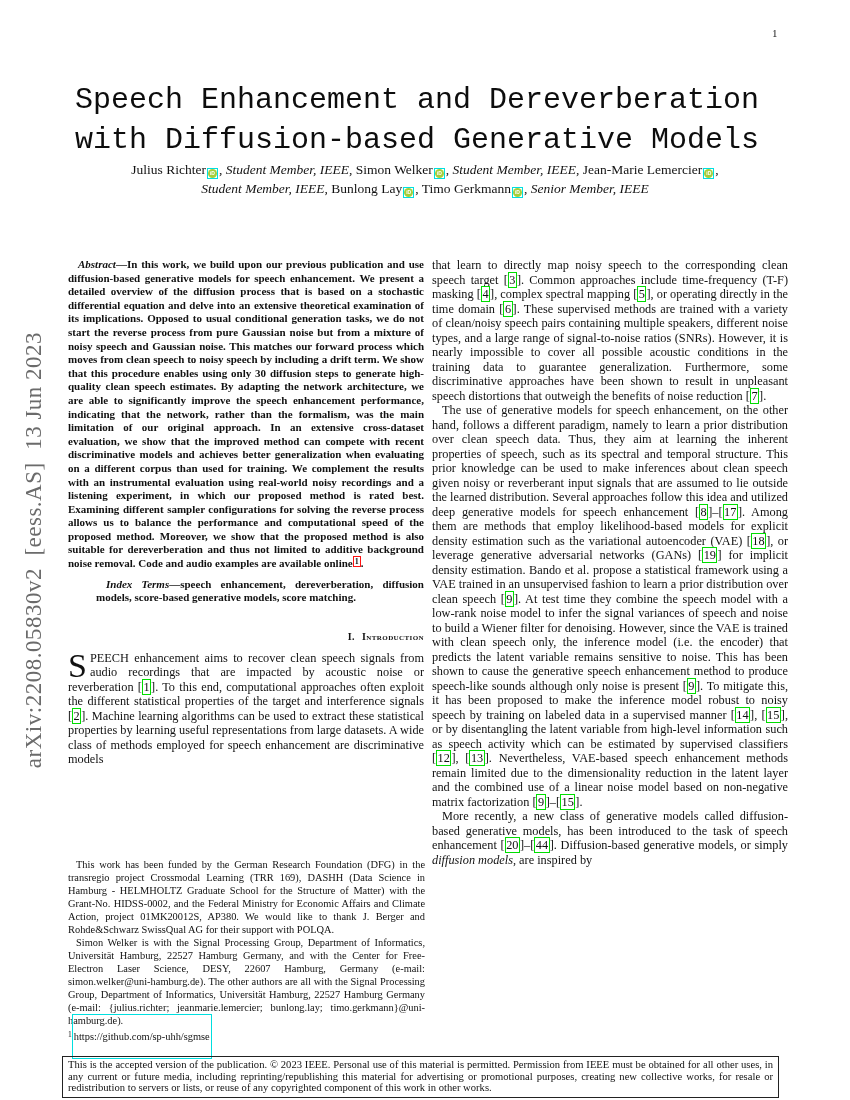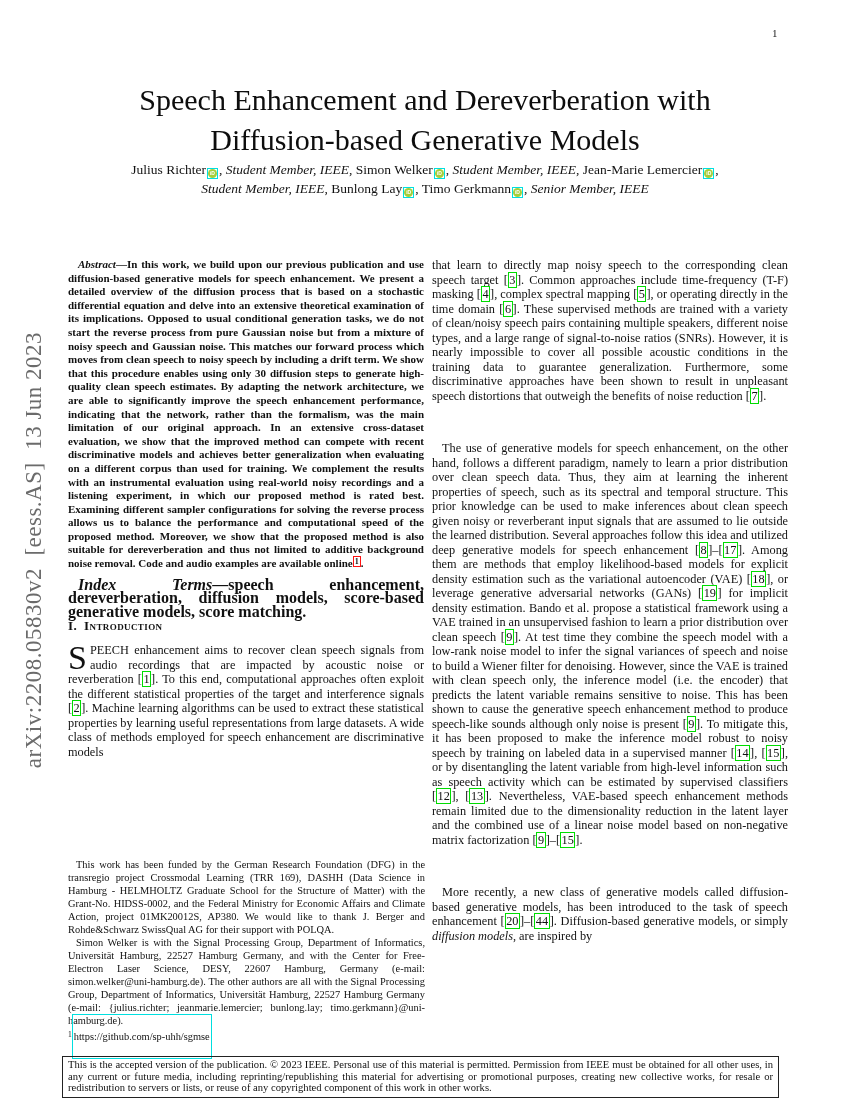--- a/index.html
+++ b/index.html
@@ -10,21 +10,21 @@
   }
   .pageno { position:absolute; top:27px; left:772px; font-size:11px; color:#222; }
   .watermark {
     position:absolute; top:550px; left:34px;
     transform:translate(-50%,-50%) rotate(-90deg);
     white-space:pre; font-size:23px; letter-spacing:.5px;
     color:var(--watermark-gray,#6b6b6b);
   }
   .title {
     position:absolute; top:80px; left:75px; width:700px;
-    text-align:center; font-size:30px; line-height:40px; font-weight:400; color:#0d0d0d;
+    font-size:30px; line-height:40px; font-weight:400; color:#0d0d0d;font-family:Liberation Mono, monospace;
   }
   .authors {
     position:absolute; top:160px; left:110px; width:630px;
     text-align:center; font-size:13.5px; line-height:19px;
   }
   .authors i { font-style:italic; }
   .orcid {
     display:inline-block; vertical-align:-1px; line-height:0;
     border:1px solid var(--url-box,#00e0e0); padding:0; margin:0 1px;
   }
@@ -33,34 +33,34 @@
     background:var(--orcid-green,#A6CE39); color:#fff; font-size:5px; line-height:9px;
     text-align:center; font-family:"Liberation Sans", sans-serif; font-weight:bold;
   }
   .cols { position:absolute; top:258px; left:68px; width:722px; display:flex; gap:8px; }
   .col { width:356px; }
   .col p { text-align:justify; }
   .abstract {
     font-weight:bold; font-size:11px; line-height:13.6px; text-indent:10px;
   }
   .index-terms {
-    margin-top:7px; font-weight:bold; font-size:16px; line-height:13.6px; text-indent:10px;
+    margin-top:7px; font-weight:bold; font-size:11px; line-height:13.6px; text-indent:10px;margin-left:28px;
   }
   .lead-italic { font-style:italic; font-weight:bold; }
   .sec-heading {
-    text-align:left; font-size:13px; font-variant:small-caps;
+    margin-top:26px; text-align:right; font-size:10px; font-variant:small-caps;
     letter-spacing:.4px;
   }
   .sec-heading .sec-title { margin-left:7px; }
   .body-par { font-size:12.3px; line-height:14.5px; }
   .intro { margin-top:9px; }
   .dropcap {
     float:left; font-size:34px; line-height:27px; padding:1px 3px 0 0; font-weight:400;
   }
-  .indented { text-indent:10px;margin-top:38px; }
+  .indented { text-indent:10px; }
   .citebox {
     display:inline; border:1px solid var(--citation-box,#00dd00); padding:0 .5px;
   }
   .fnbox {
     display:inline; border:1px solid var(--footnote-box,#ff0000); padding:0 1px;
     font-size:8px; vertical-align:3px; line-height:0;
   }
   .footnotes {
     position:absolute; top:858px; left:68px; width:357px;
     font-size:10.4px; line-height:13px;

